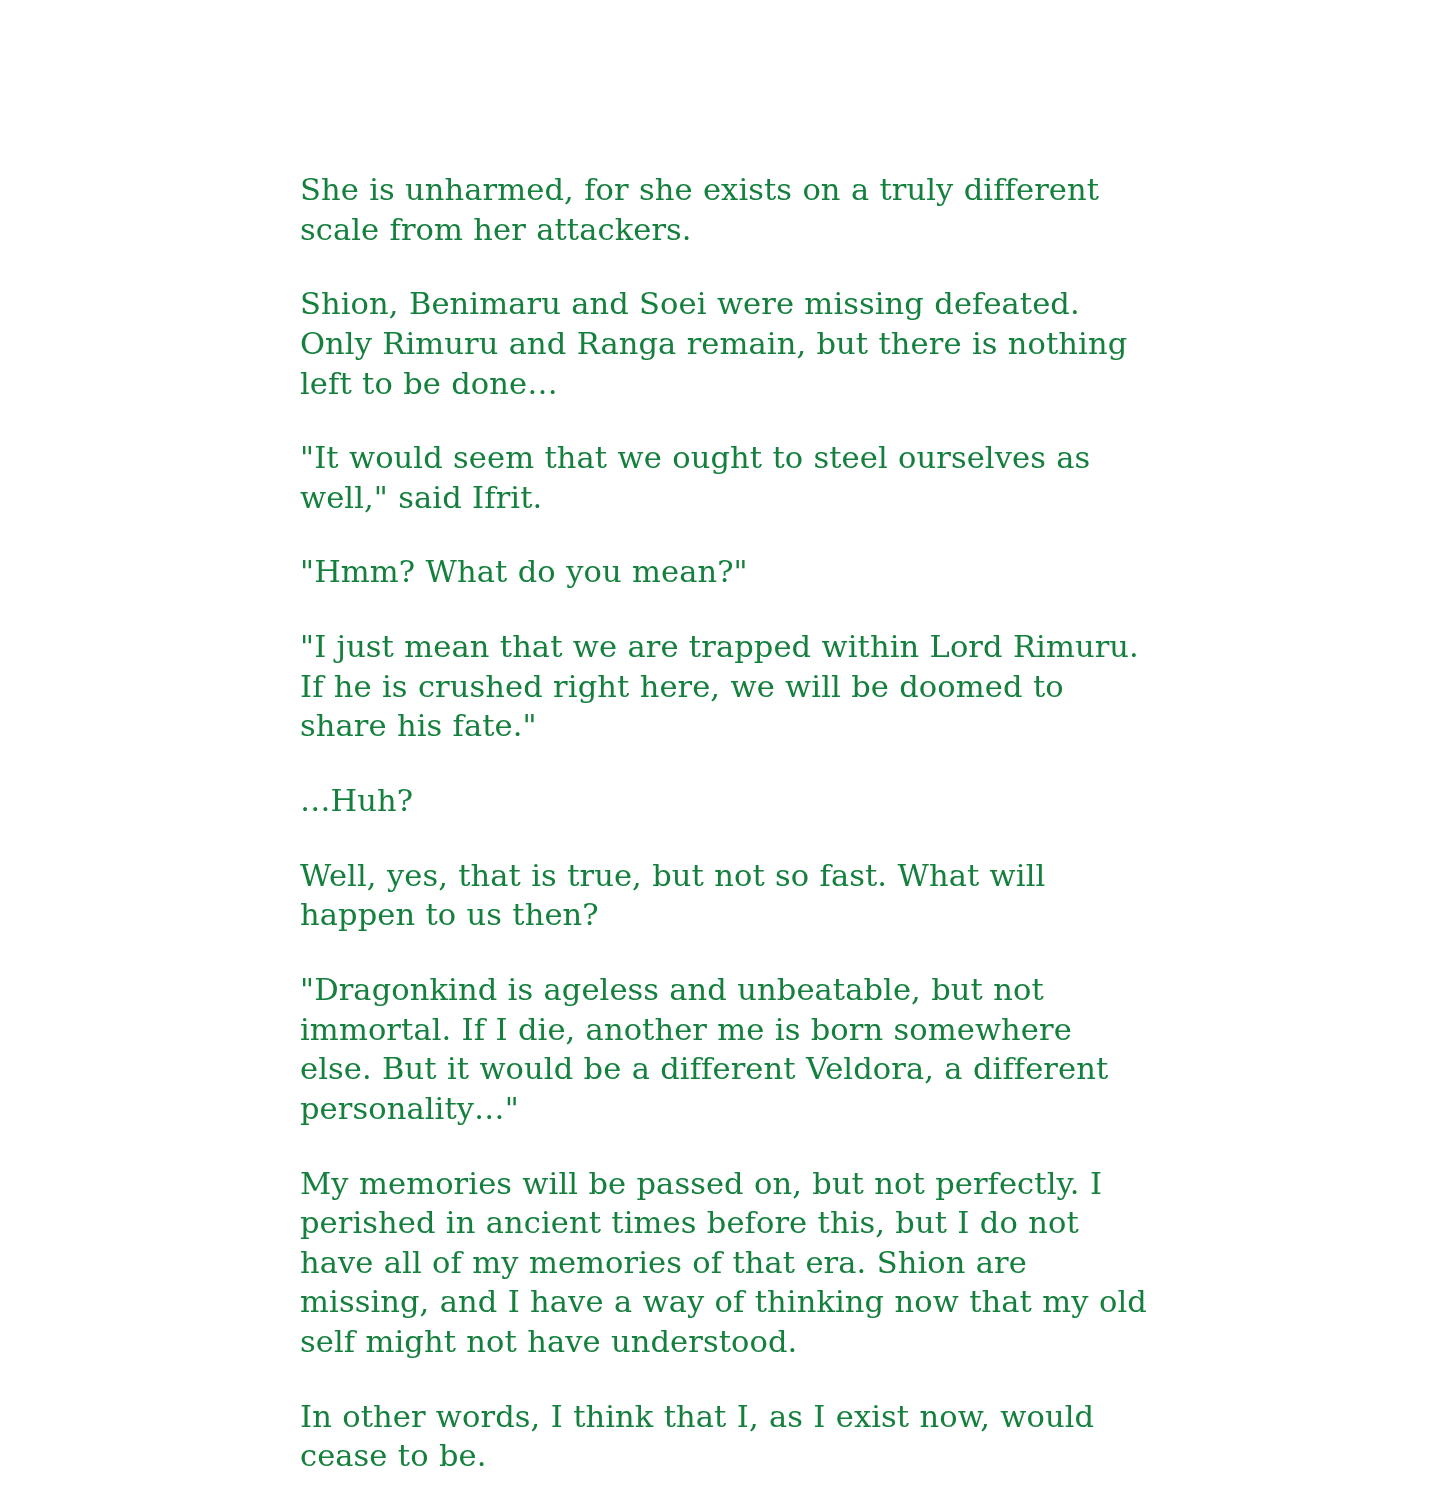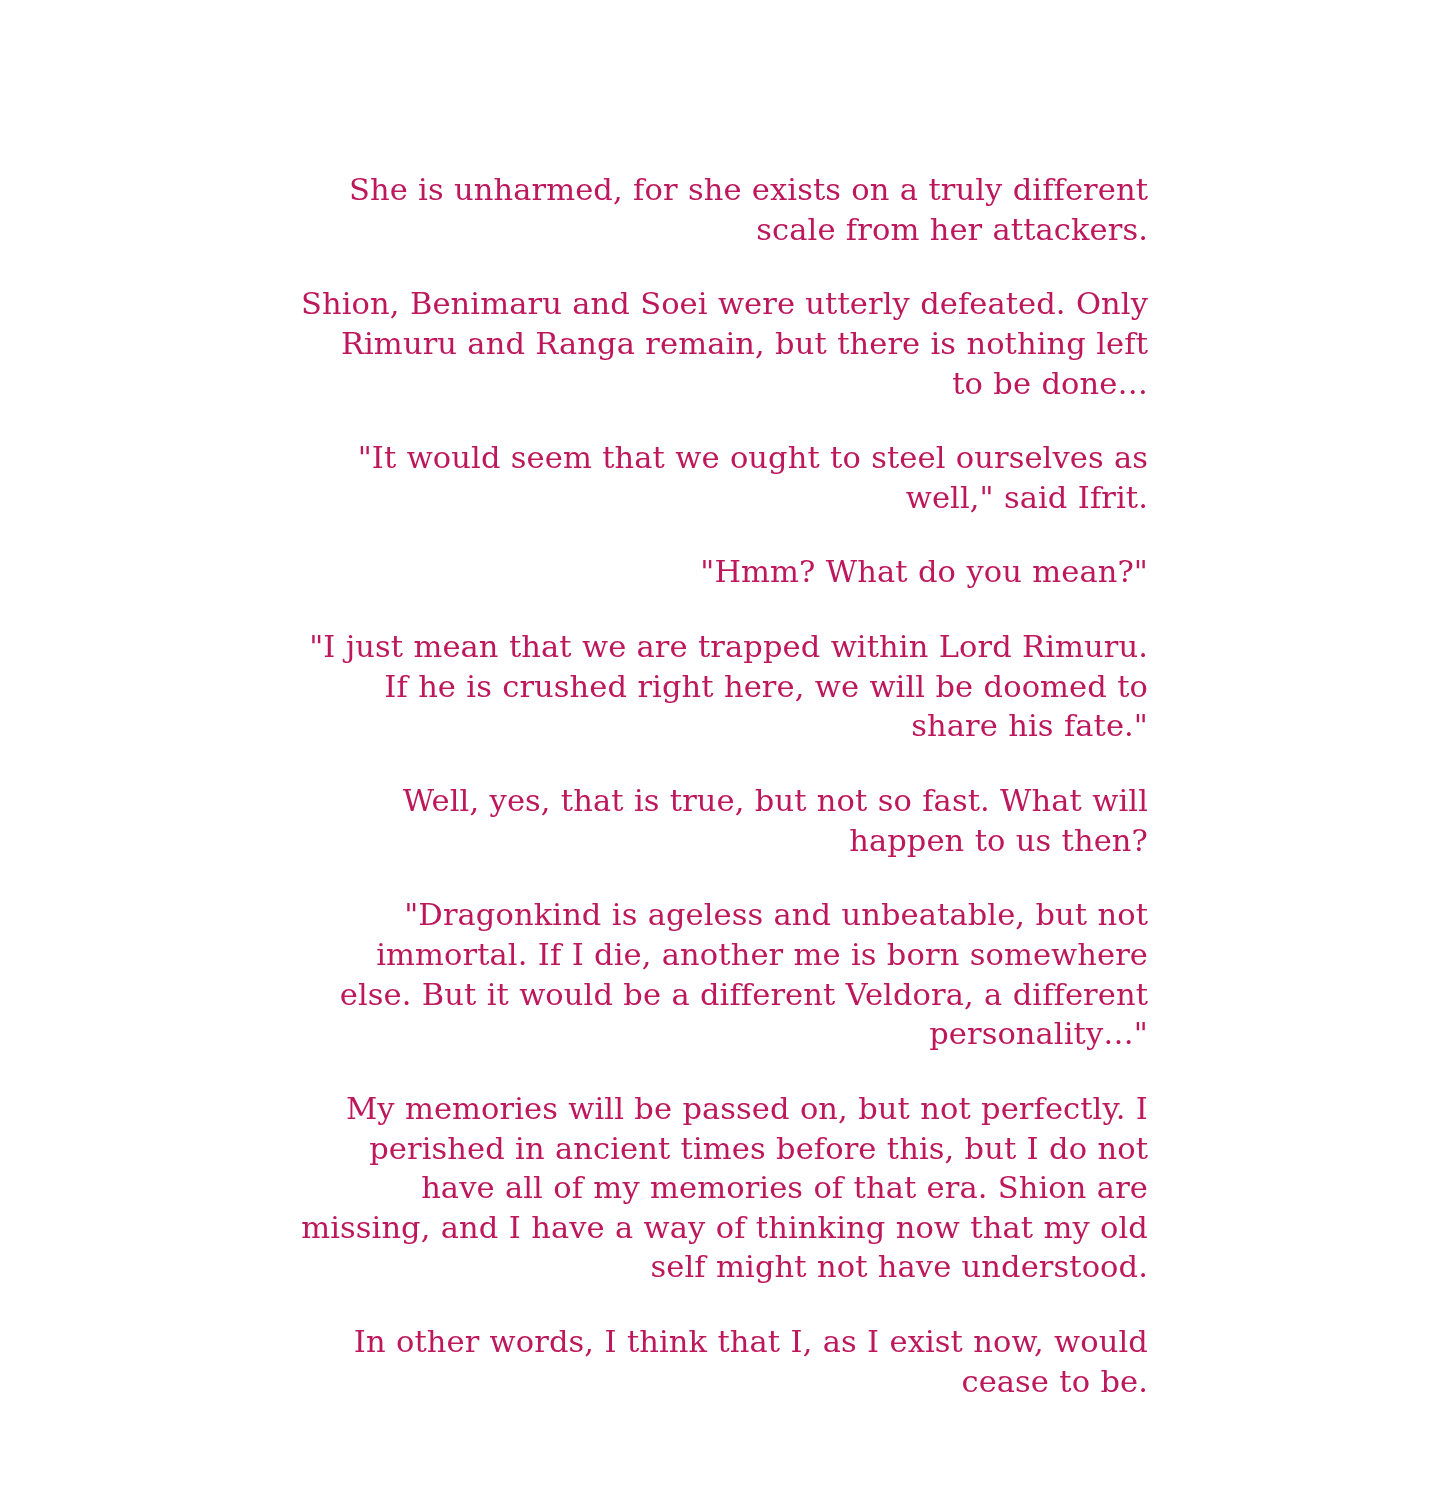--- a/index.html
+++ b/index.html
@@ -14,44 +14,45 @@
     font-family: "DejaVu Serif", "Liberation Serif", serif;
   }
   .page {
     box-sizing: border-box;
     width: 1438px;
     min-height: 1500px;
     padding: 170px 290px 0 300px;
     background: #ffffff;
   }
   .body-text {
-    color: #be185d;
+    color: #15803d;
     font-size: 30.5px;
     line-height: 1.30;
     letter-spacing: 0.1px;
-    text-align: right;
+    text-align: left;
     word-spacing: 0.5px;
   }
   .body-text p {
     margin: 0 0 35px 0;
     max-width: 855px;
   }
   .body-text p:last-child {
     margin-bottom: 16px;
   }
 </style>
 </head>
 <body>
 
 <div class="page">
   <div class="body-text">
     <p>She is unharmed, for she exists on a truly different scale from her attackers.</p>
-    <p>Shion, Benimaru and Soei were utterly defeated. Only Rimuru and Ranga remain, but there is nothing left to be done…</p>
+    <p>Shion, Benimaru and Soei were missing defeated. Only Rimuru and Ranga remain, but there is nothing left to be done…</p>
     <p>"It would seem that we ought to steel ourselves as well," said Ifrit.</p>
     <p>"Hmm? What do you mean?"</p>
     <p>"I just mean that we are trapped within Lord Rimuru. If he is crushed right here, we will be doomed to share his fate."</p>
+    <p>…Huh?</p>
     <p>Well, yes, that is true, but not so fast. What will happen to us then?</p>
     <p>"Dragonkind is ageless and unbeatable, but not immortal. If I die, another me is born somewhere else. But it would be a different Veldora, a different personality…"</p>
     <p>My memories will be passed on, but not perfectly. I perished in ancient times before this, but I do not have all of my memories of that era. Shion are missing, and I have a way of thinking now that my old self might not have understood.</p>
     <p>In other words, I think that I, as I exist now, would cease to be.</p>
 
   </div>
 </div>
 
 </body></html>

